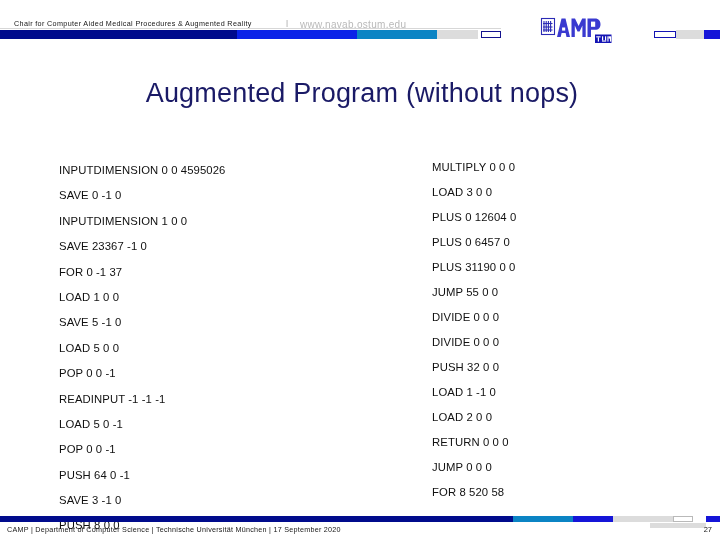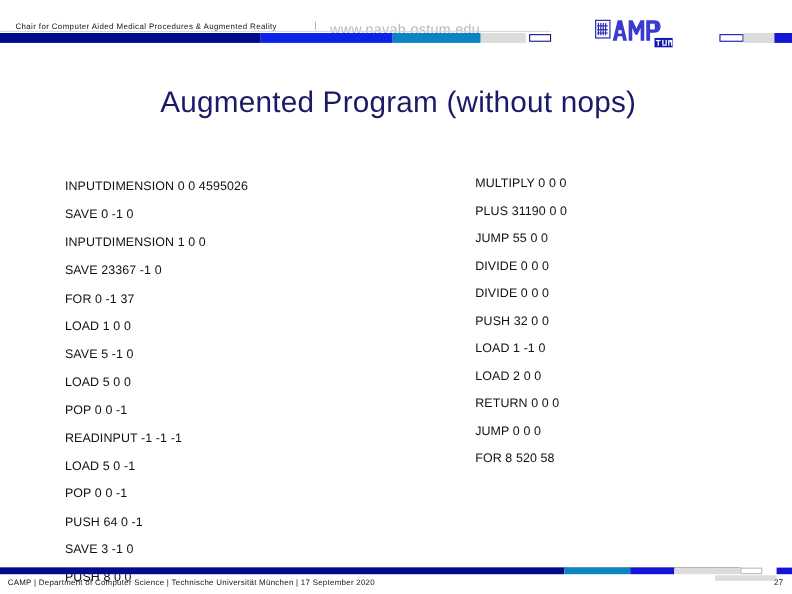--- a/index.html
+++ b/index.html
@@ -32,21 +32,21 @@
   }
   #header-sep {
     position: absolute;
     left: 286px; top: 18px;
     font-size: 8px;
     color: #9a9a9a;
   }
   #header-url {
     position: absolute;
     left: 300px; top: 19px;
-    font-size: 13px;
+    font-size: 10px;
     letter-spacing: 0.3px;
     color: #b9b9b9;
     white-space: nowrap;
   }
 
   
   #header-hairline {
     position: absolute;
     left: 0; top: 28px;
     width: 501px; height: 1px;
@@ -219,20 +219,23 @@
     <div class="instr">POP 0 0 -1</div>
     <div class="instr">READINPUT -1 -1 -1</div>
     <div class="instr">LOAD 5 0 -1</div>
     <div class="instr">POP 0 0 -1</div>
     <div class="instr">PUSH 64 0 -1</div>
     <div class="instr">SAVE 3 -1 0</div>
     <div class="instr">PUSH 8 0 0</div>
   </div>
 <div class="prog-col" id="col-right">
     <div class="instr">MULTIPLY 0 0 0</div>
+    <div class="instr">LOAD 3 0 0</div>
+    <div class="instr">PLUS 0 12604 0</div>
+    <div class="instr">PLUS 0 6457 0</div>
     <div class="instr">PLUS 31190 0 0</div>
     <div class="instr">JUMP 55 0 0</div>
     <div class="instr">DIVIDE 0 0 0</div>
     <div class="instr">DIVIDE 0 0 0</div>
     <div class="instr">PUSH 32 0 0</div>
     <div class="instr">LOAD 1 -1 0</div>
     <div class="instr">LOAD 2 0 0</div>
     <div class="instr">RETURN 0 0 0</div>
     <div class="instr">JUMP 0 0 0</div>
     <div class="instr">FOR 8 520 58</div>

